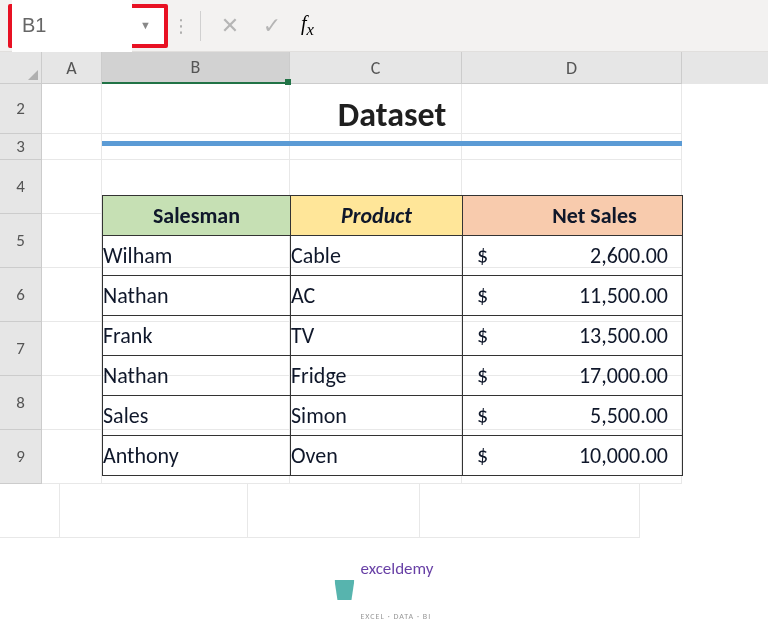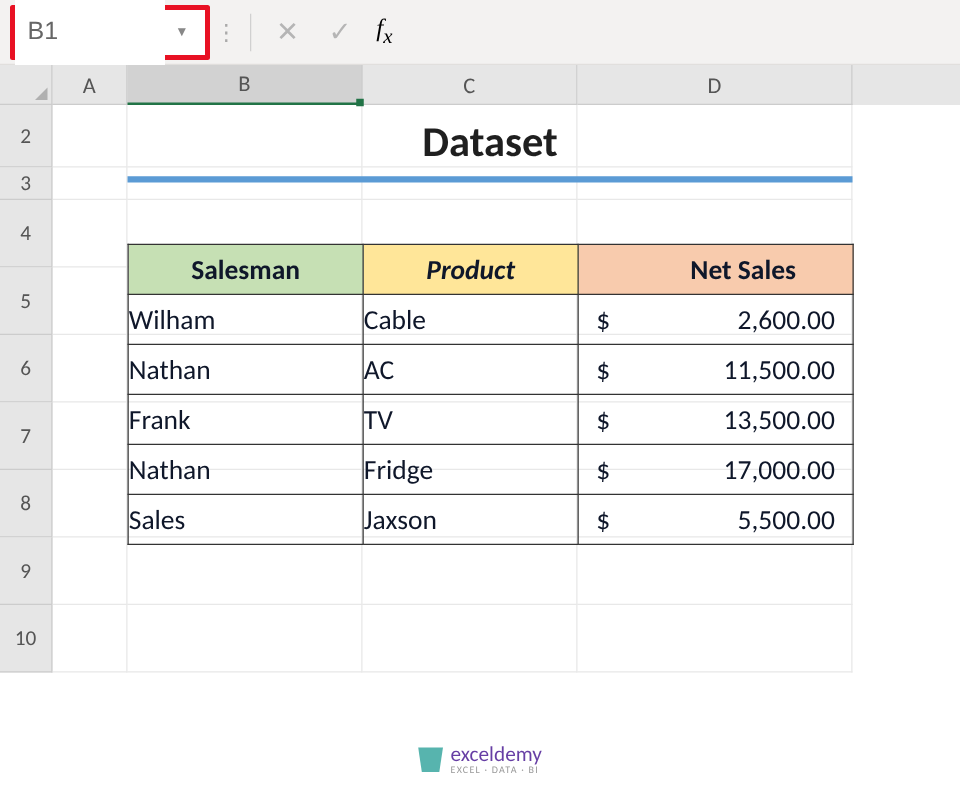--- a/index.html
+++ b/index.html
@@ -219,20 +219,21 @@
     }
     .wm-text {
       font-size: 17px;
       color: #4c1d95;
       font-weight: 500;
     }
     .wm-sub {
       font-size: 8px;
       color: #888;
       letter-spacing: 1px;
+      margin-top: 35px;
     }
     .wm-stack { display: flex; flex-direction: column; line-height: 1; }
   </style>
 </head>
 <body>
 
 <div class="formula-bar">
   <div class="name-box-wrap">
     <input class="name-box" value="B1" style="">
     <span class="name-box-dd">▼</span>
@@ -304,21 +305,20 @@
         <div class="cell col-D"></div>
       </div>
     <div class="row content-row">
         <div class="row-h">9</div>
         <div class="cell col-A"></div>
         <div class="cell col-B"></div>
         <div class="cell col-C"></div>
         <div class="cell col-D"></div>
       </div>
     <div class="row content-row">
-        <div class="row-h">10</div>
         <div class="cell col-A"></div>
         <div class="cell col-B"></div>
         <div class="cell col-C"></div>
         <div class="cell col-D"></div>
       </div>
   </div>
 </div>
 
 <div class="title-cell">Dataset</div>
 
@@ -366,25 +366,35 @@
         <td class="td-c">Fridge</td>
         <td class="td-money">
           <div class="money-wrap">
             <span>$</span>
             <span>17,000.00</span>
           </div>
         </td>
       </tr>
       <tr>
         <td class="td-c">Sales</td>
-        <td class="td-c">Jaxson</td>
+        <td class="td-c">Simon</td>
         <td class="td-money">
           <div class="money-wrap">
             <span>$</span>
             <span>5,500.00</span>
+          </div>
+        </td>
+      </tr>
+      <tr>
+        <td class="td-c">Anthony</td>
+        <td class="td-c">Oven</td>
+        <td class="td-money">
+          <div class="money-wrap">
+            <span>$</span>
+            <span>10,000.00</span>
           </div>
         </td>
       </tr>
     </tbody>
 </table>
 
 <div class="watermark">
   <div class="wm-icon"></div>
   <div class="wm-stack">
     <span class="wm-text">exceldemy</span>

